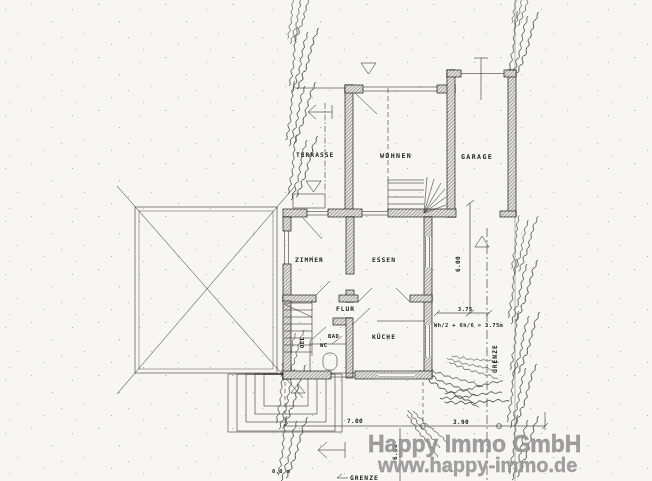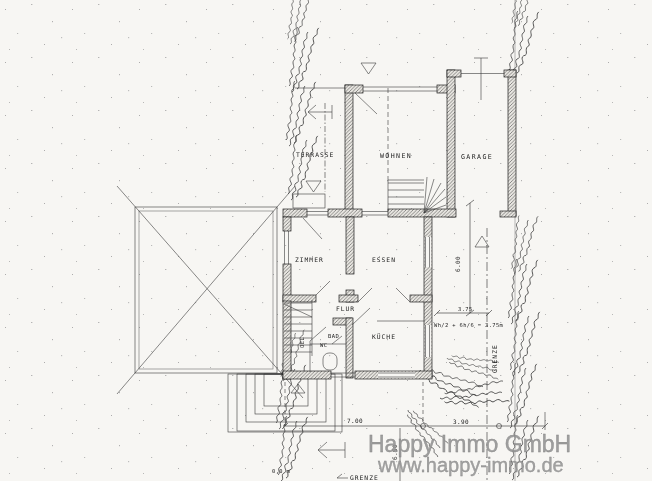--- a/index.html
+++ b/index.html
@@ -1,17 +1,17 @@
 <!DOCTYPE html>
 <html><head>
 <meta charset="utf-8">
 <style>
   html,body{margin:0;padding:0;background:#ffffff;}
   .scan-wrap{position:relative;width:652px;height:481px;background:#f7f6f3;overflow:hidden;
-             font-family:"DejaVu Sans Mono", monospace;}
+             font-family:"DejaVu Sans Mono", monospace;font-weight:bold;}
   svg{display:block;}
   .thin{stroke:#3a3a3a;stroke-width:0.6;fill:none;}
   .faint{stroke:#8a8a8a;stroke-width:0.6;fill:none;}
   .wall{fill:url(#hatch);stroke:#1f1f1f;stroke-width:0.7;}
   .win{stroke:#2b2b2b;stroke-width:0.55;fill:none;}
   .whitefill{fill:#f7f6f3;stroke:none;}
   .hedge{stroke:#3f3f3f;stroke-width:0.8;fill:none;}
   .dimln{stroke:#2b2b2b;stroke-width:0.6;fill:none;}
   .lbl{font-family:"DejaVu Sans Mono",monospace;font-size:6.3px;letter-spacing:1px;fill:#222;}
   .lbl-big{font-size:6.6px;letter-spacing:1.4px;}

